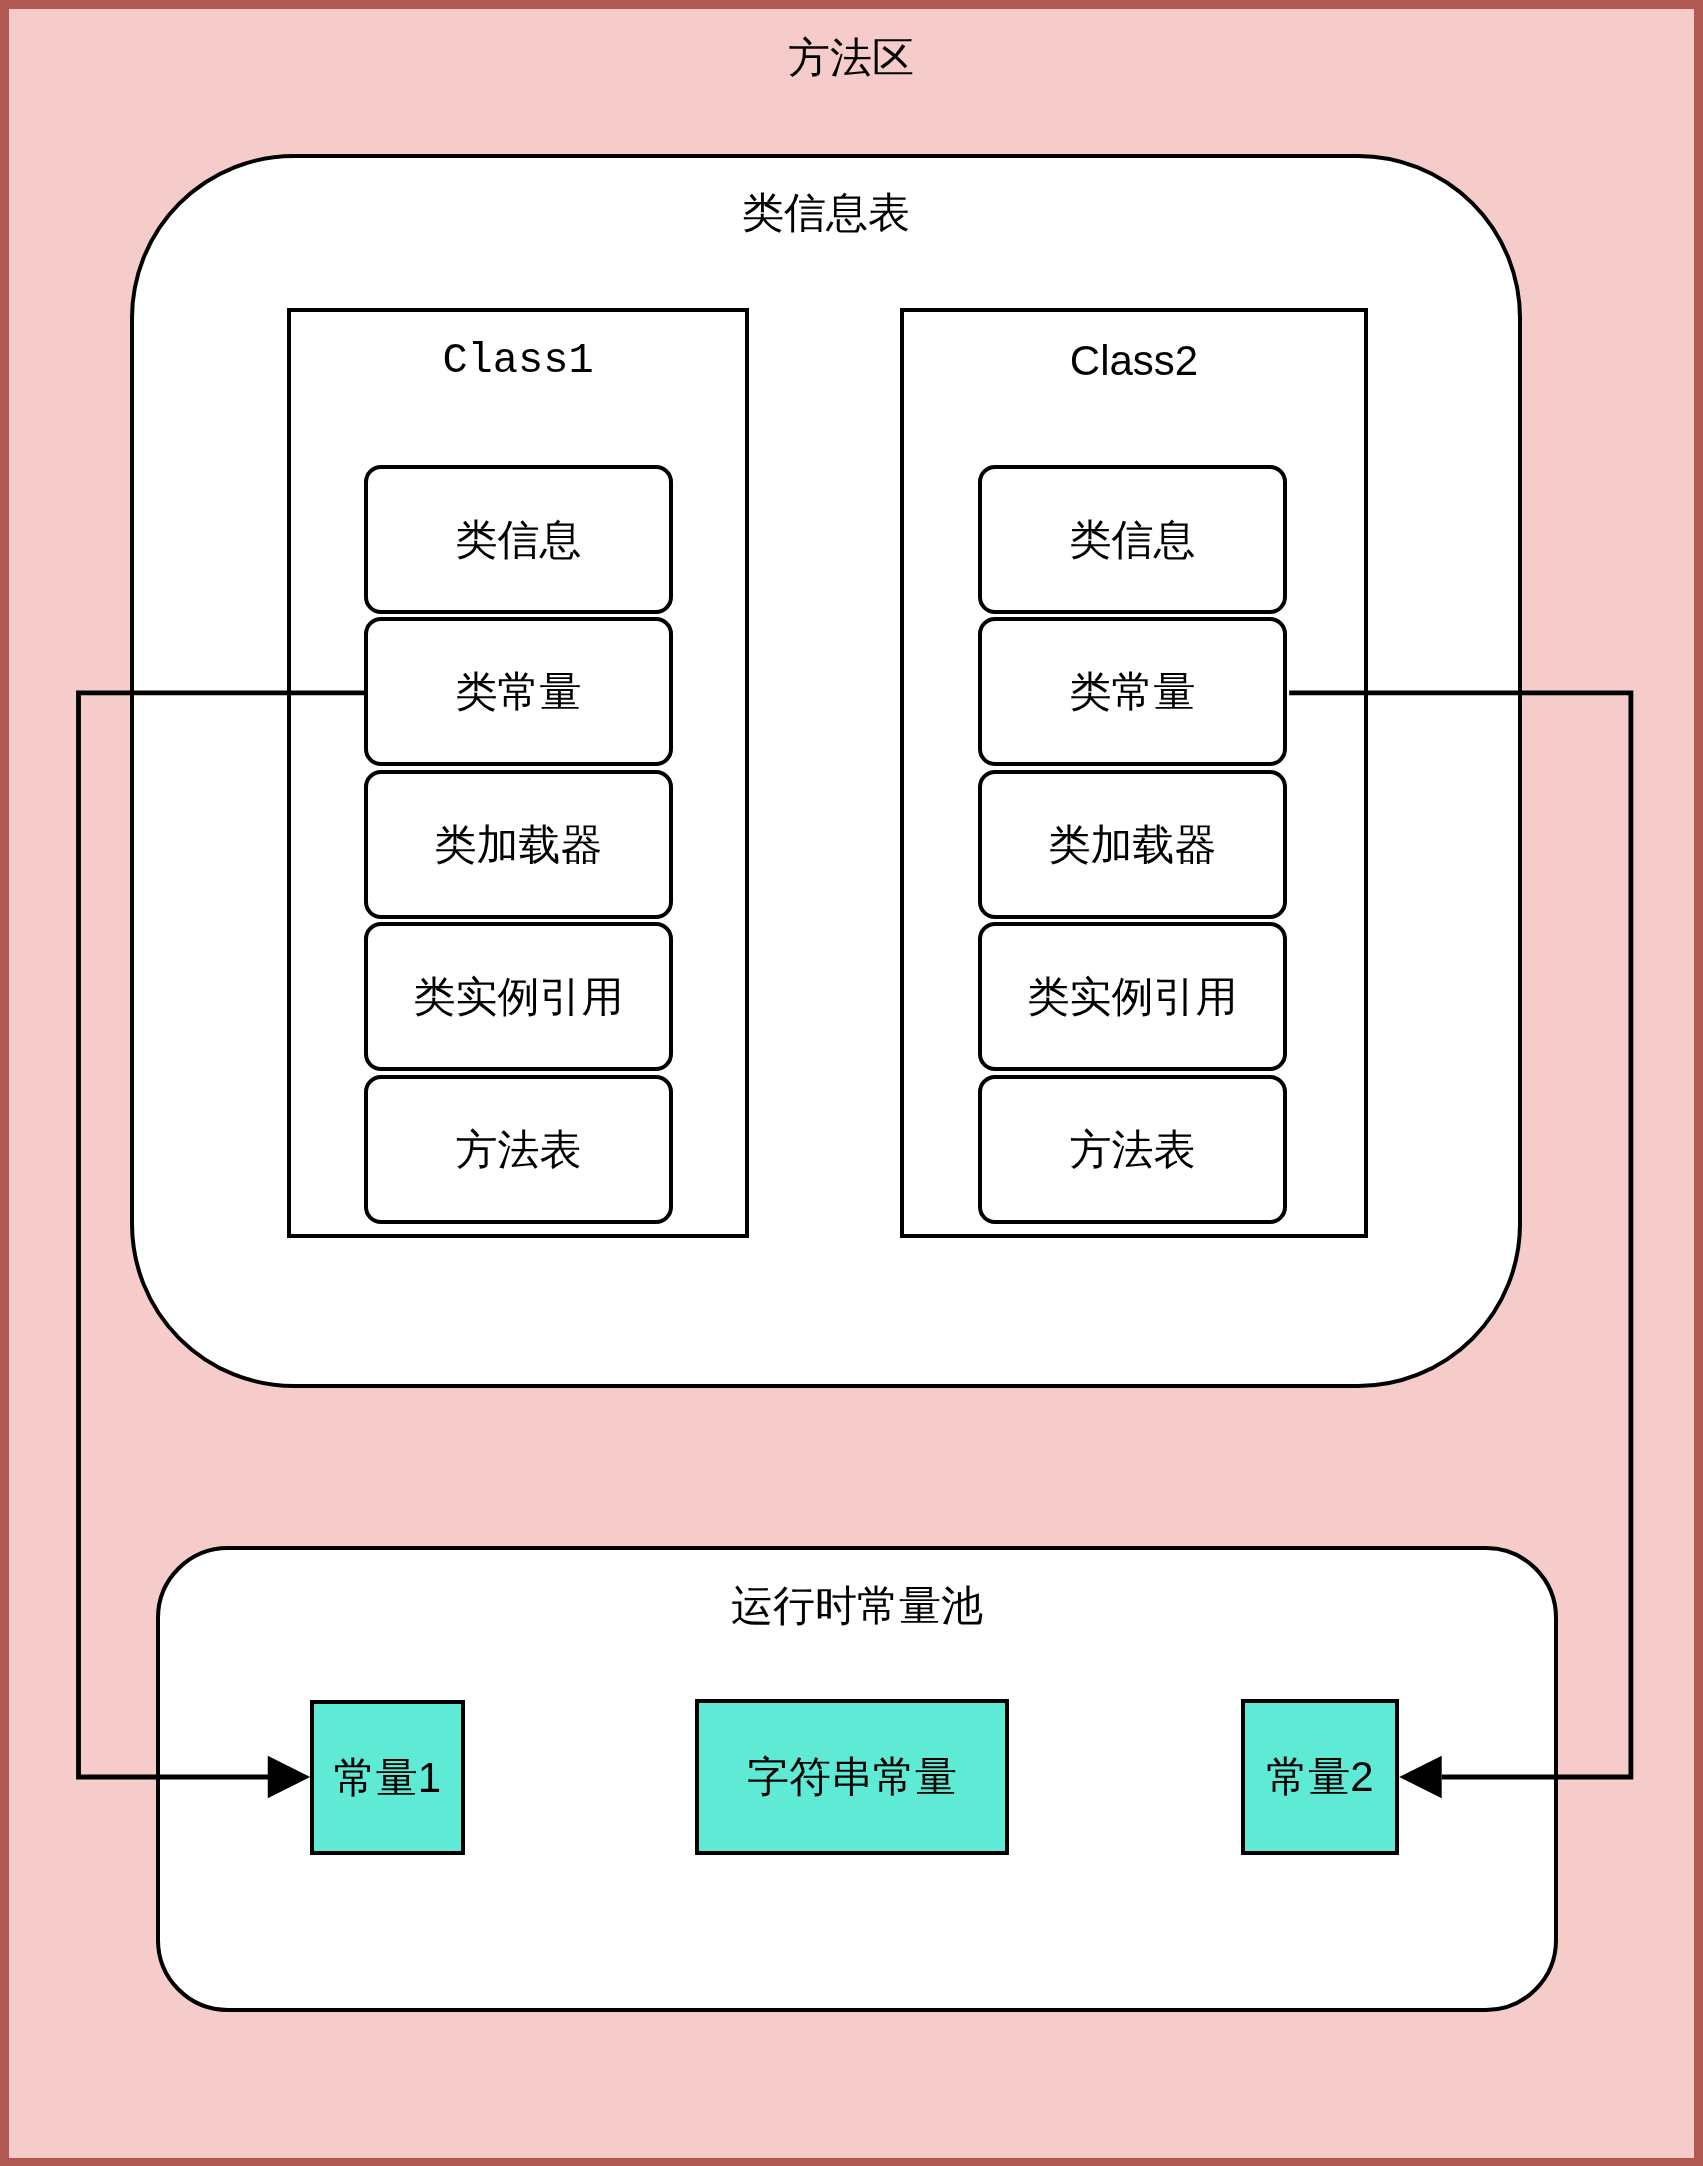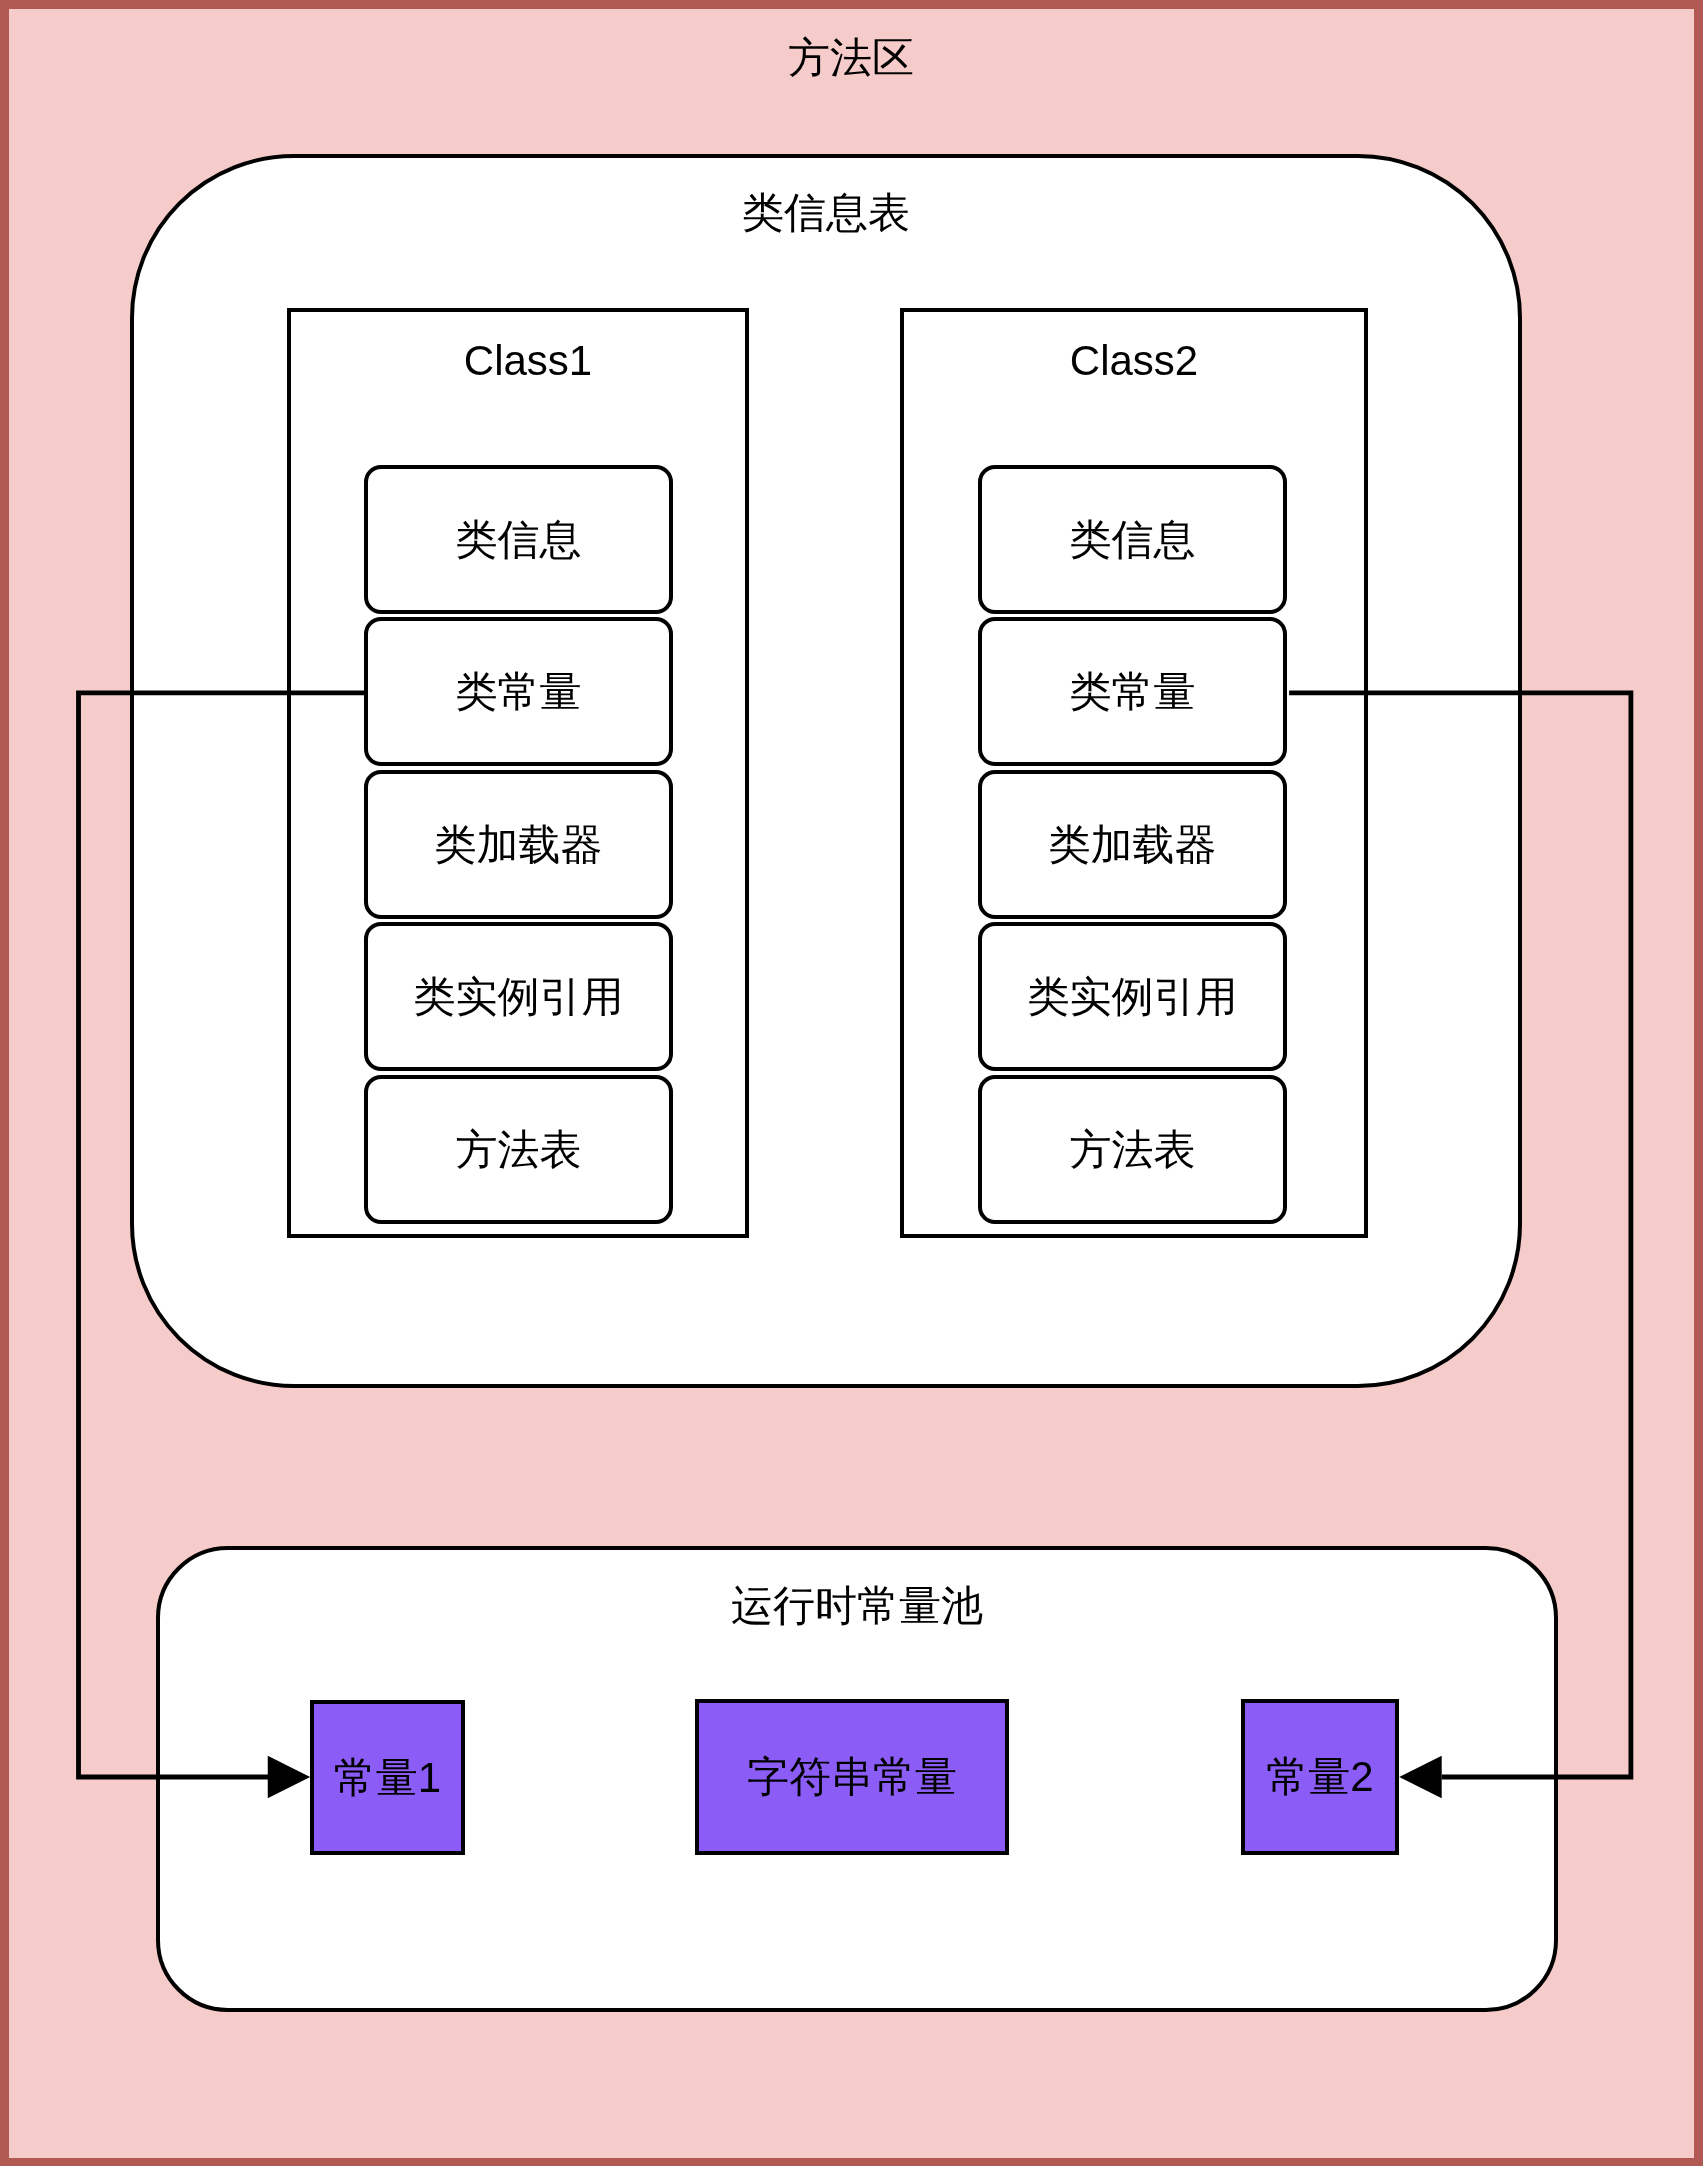--- a/index.html
+++ b/index.html
@@ -44,21 +44,21 @@
     width: 309px;
     height: 149px;
     display: flex;
     align-items: center;
     justify-content: center;
     font-size: 42px;
   }
   .const-box {
     position: absolute;
     box-sizing: border-box;
-    background: #8b5cf6;
+    background: #5eead4;
     border: 4.8px solid #000000;
     display: flex;
     align-items: center;
     justify-content: center;
     font-size: 42px;
   }
   .wires {
     position: absolute;
     left: 0; top: 0;
     width: 1703px;
@@ -70,21 +70,21 @@
 <body>
 
 <div class="canvas">
 
   <div class="label" style="left:0; top:25px; width:1684px;">方法区</div>
 
   <div class="box round-big" style="left:121px; top:145px; width:1392px; height:1234px;"></div>
   <div class="label" style="left:121px; top:180px; width:1392px;">类信息表</div>
 
   <div class="box" style="left:278px; top:299px; width:462px; height:930px;"></div>
-  <div class="label" style="left:288px; top:328px; width:462px;">Class1</div>
+  <div class="label" style="left:278px; top:328px; width:462px;font-family:Liberation Mono, monospace;">Class1</div>
 
   <div class="slot" style="left:355px; top:456px;">类信息</div>
   <div class="slot" style="left:355px; top:608px;">类常量</div>
   <div class="slot" style="left:355px; top:761px;">类加载器</div>
   <div class="slot" style="left:355px; top:913px;">类实例引用</div>
   <div class="slot" style="left:355px; top:1066px;">方法表</div>
 
   <div class="box" style="left:891px; top:299px; width:468px; height:930px;"></div>
   <div class="label" style="left:891px; top:328px; width:468px;">Class2</div>
 

